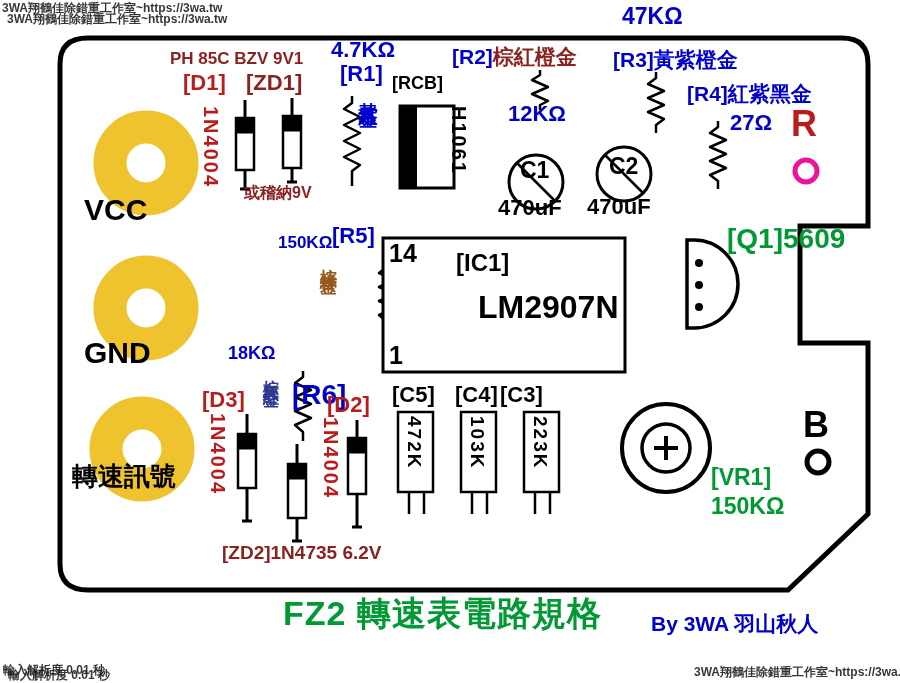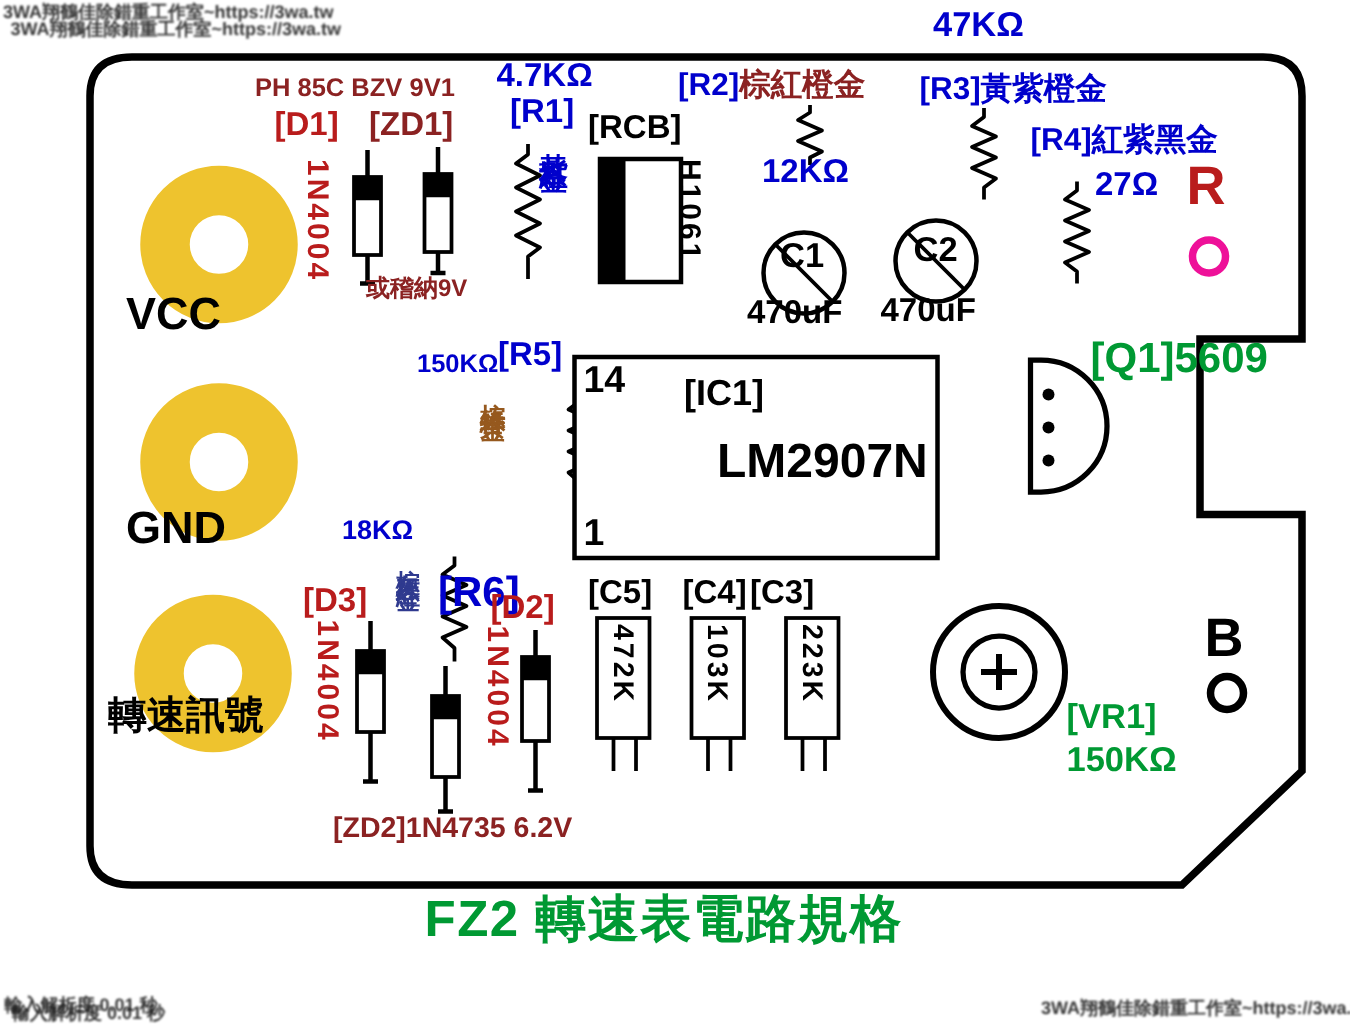--- a/index.html
+++ b/index.html
@@ -143,21 +143,21 @@
   <div class="lbl dred" style="left:170px; top:50px; font-size:17px;">PH 85C BZV 9V1</div>
   <div class="lbl red" style="left:183px; top:72px; font-size:22px;">[D1]</div>
   <div class="lbl dred" style="left:246px; top:72px; font-size:22px;">[ZD1]</div>
   <div class="lbl red vlat" style="left:201px; top:106px; font-size:20px;">1N4004</div>
   <div class="lbl dred" style="left:244px; top:185px; font-size:16px;">或稽納9V</div>
 
   <div class="lbl blue" style="left:331px; top:39px; font-size:22px;">4.7KΩ</div>
   <div class="lbl blue" style="left:340px; top:63px; font-size:22px;">[R1]</div>
   <div class="lbl blue vcjk" style="left:359px; top:86px; font-size:19px;">黃紫紅金</div>
 
-  <div class="lbl" style="left:392px; top:74px; font-size:22px;">[RCB]</div>
+  <div class="lbl" style="left:392px; top:74px; font-size:18px;">[RCB]</div>
   <div class="lbl vlat" style="left:449px; top:106px; font-size:20px;">H1061</div>
 
   <div class="lbl" style="left:452px; top:46px; font-size:21px;"><span class="blue">[R2]</span><span class="dred">棕紅橙金</span></div>
   <div class="lbl" style="left:613px; top:49px; font-size:21px;"><span class="blue">[R3]</span><span class="blue">黃紫橙金</span></div>
   <div class="lbl" style="left:687px; top:83px; font-size:21px;"><span class="blue">[R4]</span><span class="blue">紅紫黑金</span></div>
   <div class="lbl blue" style="left:622px; top:5px; font-size:23px;">47KΩ</div>
   <div class="lbl blue" style="left:508px; top:103px; font-size:22px;">12KΩ</div>
   <div class="lbl blue" style="left:730px; top:112px; font-size:22px;">27Ω</div>
 
   <div class="lbl red" style="left:791px; top:106px; font-size:36px;">R</div>
@@ -194,14 +194,15 @@
   <div class="lbl vlat" style="left:405px; top:416px; font-size:19px;">472K</div>
   <div class="lbl vlat" style="left:468px; top:416px; font-size:19px;">103K</div>
   <div class="lbl vlat" style="left:531px; top:416px; font-size:19px;">223K</div>
 
   <div class="lbl green" style="left:711px; top:466px; font-size:23px;">[VR1]</div>
   <div class="lbl green" style="left:711px; top:495px; font-size:23px;">150KΩ</div>
 
   <div class="lbl" style="left:803px; top:407px; font-size:36px;">B</div>
 
   <div class="lbl green title-main" style="left:283px; top:596px; font-size:34px;">FZ2 轉速表電路規格</div>
+  <div class="lbl blue" style="left:651px; top:613px; font-size:21px;">By 3WA 羽山秋人</div>
 
 </div>
 
 </body></html>

